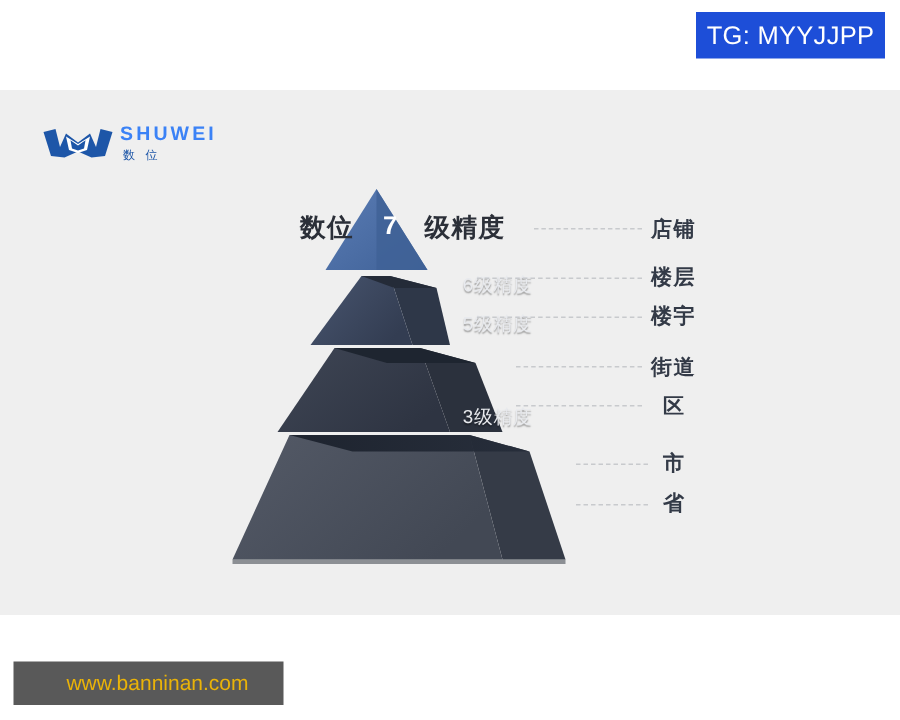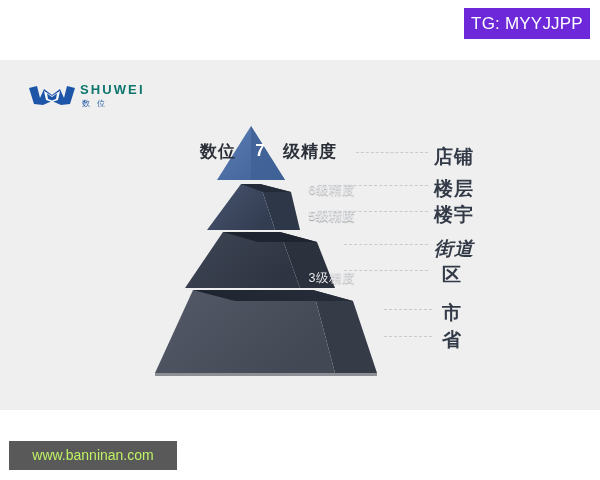--- a/index.html
+++ b/index.html
@@ -15,21 +15,21 @@
     font-family: "Liberation Sans", "DejaVu Sans", sans-serif;
   }
 
   
   #tg-badge {
     position: absolute;
     top: 8px;
     left: 464px;
     width: 126px;
     height: 31px;
-    background: #6d28d9;
+    background: #1d4ed8;
     color: #ffffff;
     font-size: 17px;
     line-height: 31px;
     text-align: center;
     letter-spacing: 0.2px;
     white-space: nowrap;
   }
 
   
   #panel {
@@ -52,21 +52,21 @@
   #logo-mark { position: absolute; left: 0; top: 2px; }
   #logo-text-wrap {
     position: absolute;
     left: 52px;
     top: 0px;
     width: 72px;
   }
   #logo-latin {
     font-size: 13px;
     font-weight: 700;
-    color: #0f766e;
+    color: #3b82f6;
     letter-spacing: 2.1px;
     line-height: 16px;
   }
   #logo-cn {
     font-size: 8px;
     color: #1d56a8;
     letter-spacing: 7px;
     line-height: 12px;
     padding-left: 2px;
   }
@@ -129,39 +129,40 @@
   .connector {
     position: absolute;
     height: 0;
     border-top: 1px dashed #c8cacd;
   }
 
   
   .side-label {
     position: absolute;
     color: #333a47;
-    font-size: 19px;
+    font-size: 14px;
     font-weight: 700;
     letter-spacing: 1px;
     white-space: nowrap;
   }
 
   
   #url-bar {
     position: absolute;
     left: 9px;
     top: 441px;
     width: 168px;
     height: 29px;
     background: #595959;
-    color: #bef264;
+    color: #eab308;
     font-size: 14px;
     line-height: 29px;
     text-align: center;
     white-space: nowrap;
+    padding-left: 12px;
   }
 </style>
 </head>
 <body>
 
 <div id="tg-badge">TG: MYYJJPP</div>
 
 <div id="panel"></div>
 
 <div id="logo">
@@ -214,39 +215,39 @@
 
     <polygon points="165,66 196,74 205,112 180,112" fill="#2e3748"></polygon>
     <polygon points="112,112 146,66 165,66 180,112" fill="url(#gT2)"></polygon>
     <polygon points="146,66 165,66 196,74 168,74" fill="#242b38"></polygon>
 
     <polygon points="156,8 190,62 122,62" fill="url(#gApex)"></polygon>
     <polygon points="156,8 190,62 156,62" fill="#3f6197" opacity="0.85"></polygon>
   </svg>
 
   <span class="tier-label" style="top:64px;">6级精度</span>
-  <span class="tier-label" style="top:90px;font-weight:bold;">5级精度</span>
+  <span class="tier-label" style="top:90px;">5级精度</span>
   <span class="tier-label" style="top:152px;">3级精度</span>
 </div>
 
 <div id="apex-heading">
   <span id="apex-left">数位</span>
   <span id="apex-number">7</span>
   <span id="apex-right">级精度</span>
 </div>
 
 <div class="connector" style="left:356px; top:152px; width:72px;"></div>
 <div class="connector" style="left:318px; top:185px; width:110px;"></div>
 <div class="connector" style="left:318px; top:211px; width:110px;"></div>
 <div class="connector" style="left:344px; top:244px; width:84px;"></div>
 <div class="connector" style="left:344px; top:270px; width:84px;"></div>
 <div class="connector" style="left:384px; top:309px; width:48px;"></div>
 <div class="connector" style="left:384px; top:336px; width:48px;"></div>
 
 <span class="side-label" style="left:434px; top:144px;">店铺</span>
 <span class="side-label" style="left:434px; top:176px;">楼层</span>
 <span class="side-label" style="left:434px; top:202px;">楼宇</span>
-<span class="side-label" style="left:434px; top:236px;font-style:italic;">街道</span>
+<span class="side-label" style="left:434px; top:236px;">街道</span>
 <span class="side-label" style="left:442px; top:262px;">区</span>
 <span class="side-label" style="left:442px; top:300px;">市</span>
 <span class="side-label" style="left:442px; top:327px;">省</span>
 
 <div id="url-bar">www.banninan.com</div>
 
 </body></html>

